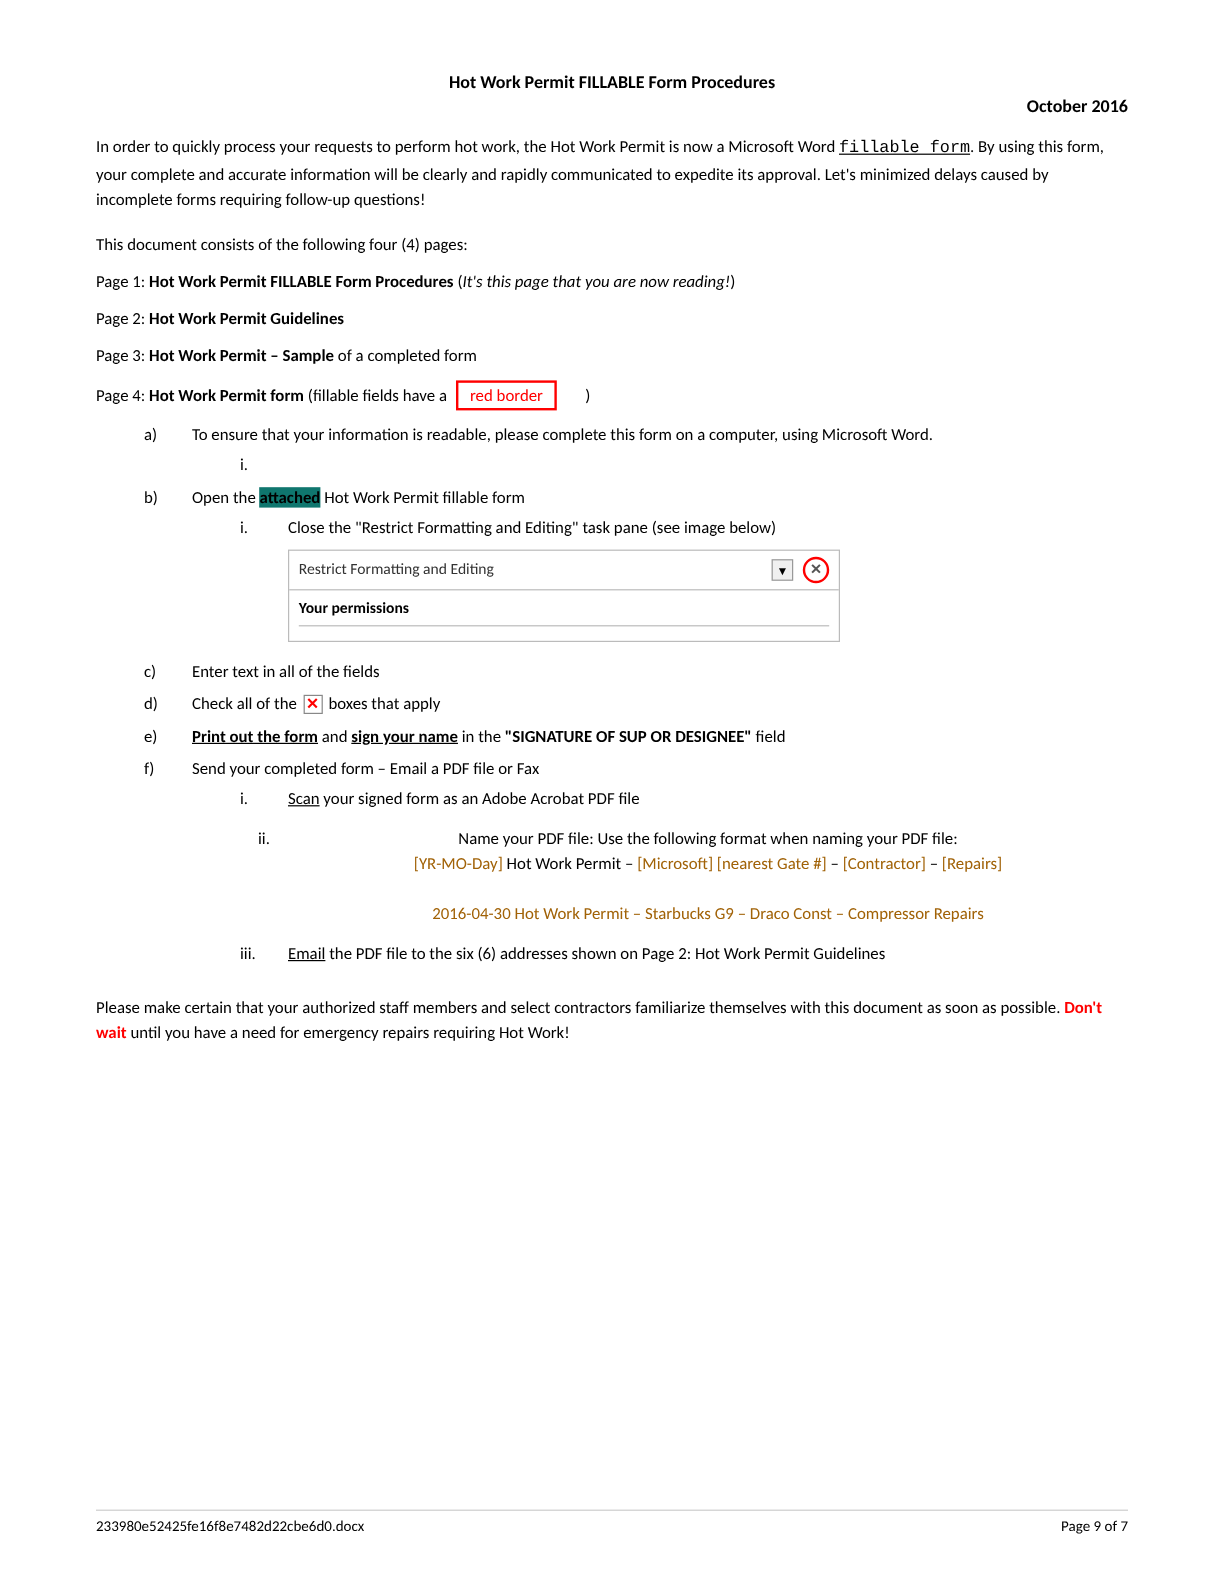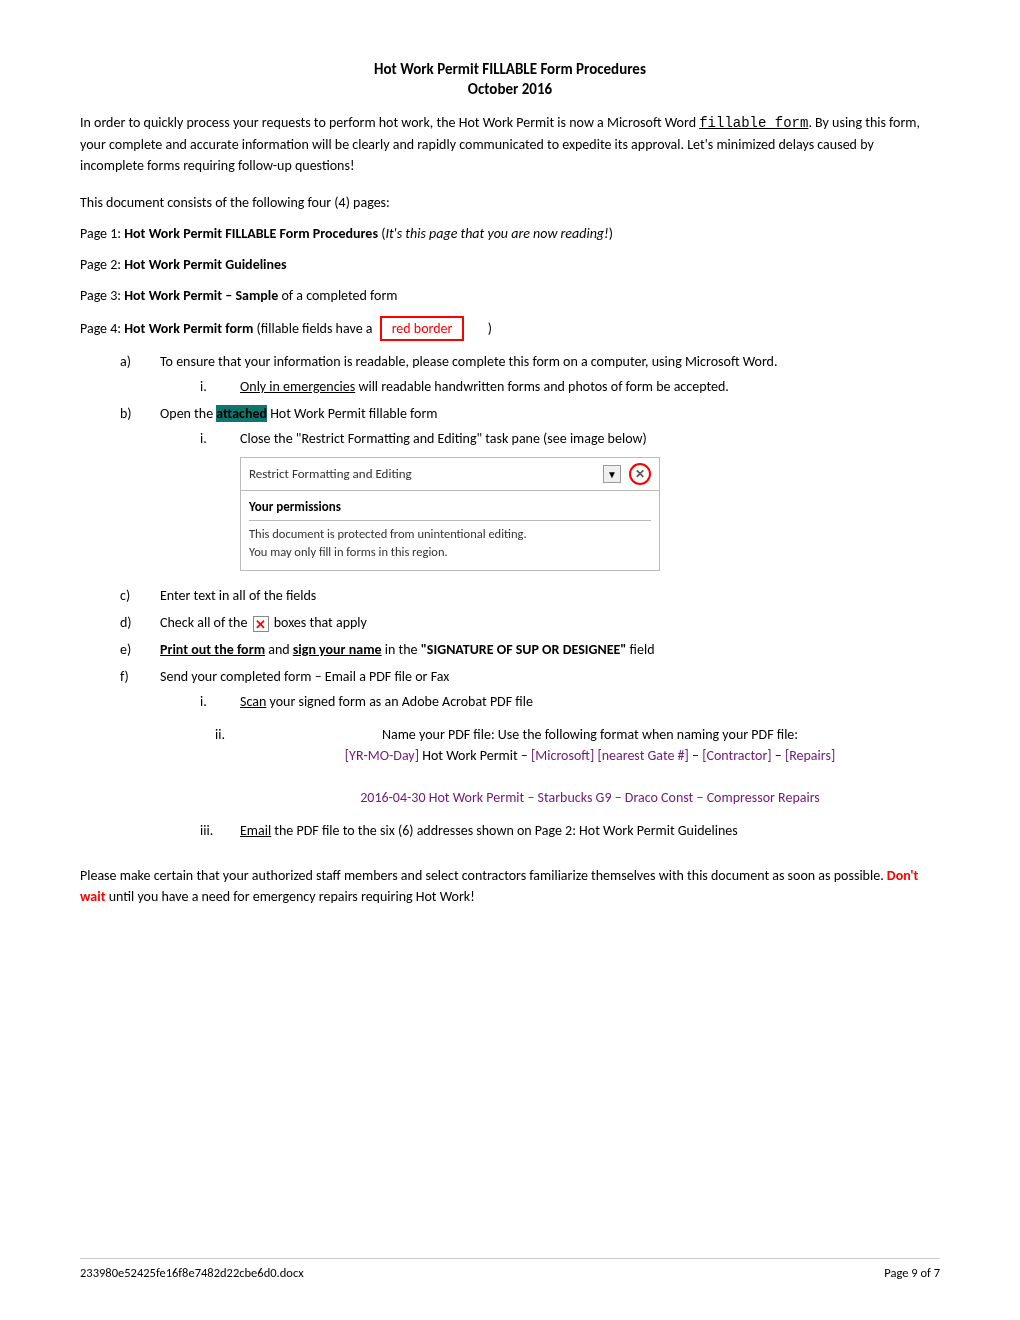--- a/index.html
+++ b/index.html
@@ -12,21 +12,21 @@
       min-height: 1320px;
       padding: 60px 80px 60px 80px;
     }
     .page-title {
       text-align: center;
       font-weight: bold;
       font-size: 15px;
       margin-bottom: 2px;
     }
     .page-subtitle {
-      text-align: center;
+      text-align: right;
       font-weight: bold;
       font-size: 15px;
       margin-bottom: 14px;
     }
     .intro-text {
       margin-bottom: 16px;
       line-height: 1.5;
     }
     .intro-text .underline {
       text-decoration: underline;
@@ -78,21 +78,21 @@
       padding-left: 40px;
     }
     .sub-content {
       flex: 1;
     }
     .underline { text-decoration: underline; }
     .bold { font-weight: bold; }
     .restrict-box {
       border: 1px solid #bbb;
       background: #fff;
-      width: 420px;
+      width: 460px;
       margin: 0 0 8px 80px;
       font-size: 13px;
       position: relative;
     }
     .restrict-header {
       display: flex;
       justify-content: space-between;
       align-items: center;
       padding: 5px 8px;
       border-bottom: 1px solid #bbb;
@@ -161,21 +161,21 @@
       font-weight: bold;
       vertical-align: middle;
       background: #fff;
       margin: 0 2px;
     }
     .highlight-yellow {
       background: #0f766e;
       font-weight: bold;
       margin-top: 28px;
     }
-    .blue-link { color: #701a75; }
+    .blue-link { color: #a16207; }
     .dont-wait { color: red; font-weight: bold; }
     .footer {
       position: absolute;
       bottom: 40px;
       left: 80px;
       right: 80px;
       display: flex;
       justify-content: space-between;
       font-size: 12.5px;
       color: #000000;
@@ -226,23 +226,20 @@
 </div>
 
 <div class="instructions">
 
   <div class="instruction-row">
     <div class="letter-label">a)</div>
     <div class="instruction-content">
       To ensure that your information is readable, please complete this form on a computer, using Microsoft Word.
       <div class="sub-instruction">
         <div class="roman-label">i.</div>
-        <div class="sub-content">
-          <span class="underline">Only in emergencies</span> will readable handwritten forms and photos of form be accepted.
-        </div>
       </div>
     </div>
   </div>
 
   <div class="instruction-row">
     <div class="letter-label">b)</div>
     <div class="instruction-content">
       Open the <span class="highlight-yellow">attached</span> Hot Work Permit fillable form
       <div class="sub-instruction">
         <div class="roman-label">i.</div>
@@ -254,24 +251,20 @@
       <div class="restrict-box" style="margin-left:80px; margin-top:8px;">
         <div class="restrict-header">
           <span class="restrict-title-text">Restrict Formatting and Editing</span>
           <div class="restrict-controls">
             <div class="restrict-arrow">▼</div>
             <div class="restrict-close" style="position:relative; top:0; right:0; border:2px solid red; border-radius:50%; width:22px; height:22px; display:flex; align-items:center; justify-content:center; font-size:12px; color:#555; background:#fff; cursor:pointer; margin-left:6px;">✕</div>
           </div>
         </div>
         <div class="restrict-body">
           <div class="restrict-permissions-title">Your permissions</div>
-          <div class="restrict-permissions-text">
-            <div>This document is protected from unintentional editing.</div>
-            <div>You may only fill in forms in this region.</div>
-          </div>
         </div>
       </div>
     </div>
   </div>
 
   <div class="instruction-row">
     <div class="letter-label">c)</div>
     <div class="instruction-content">Enter text in all of the fields</div>
   </div>
 

